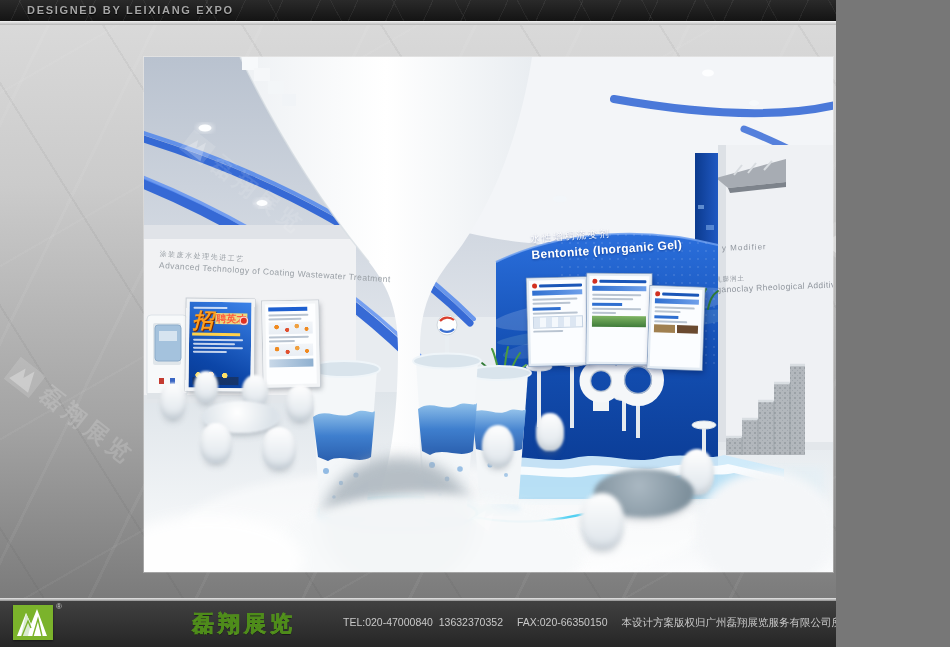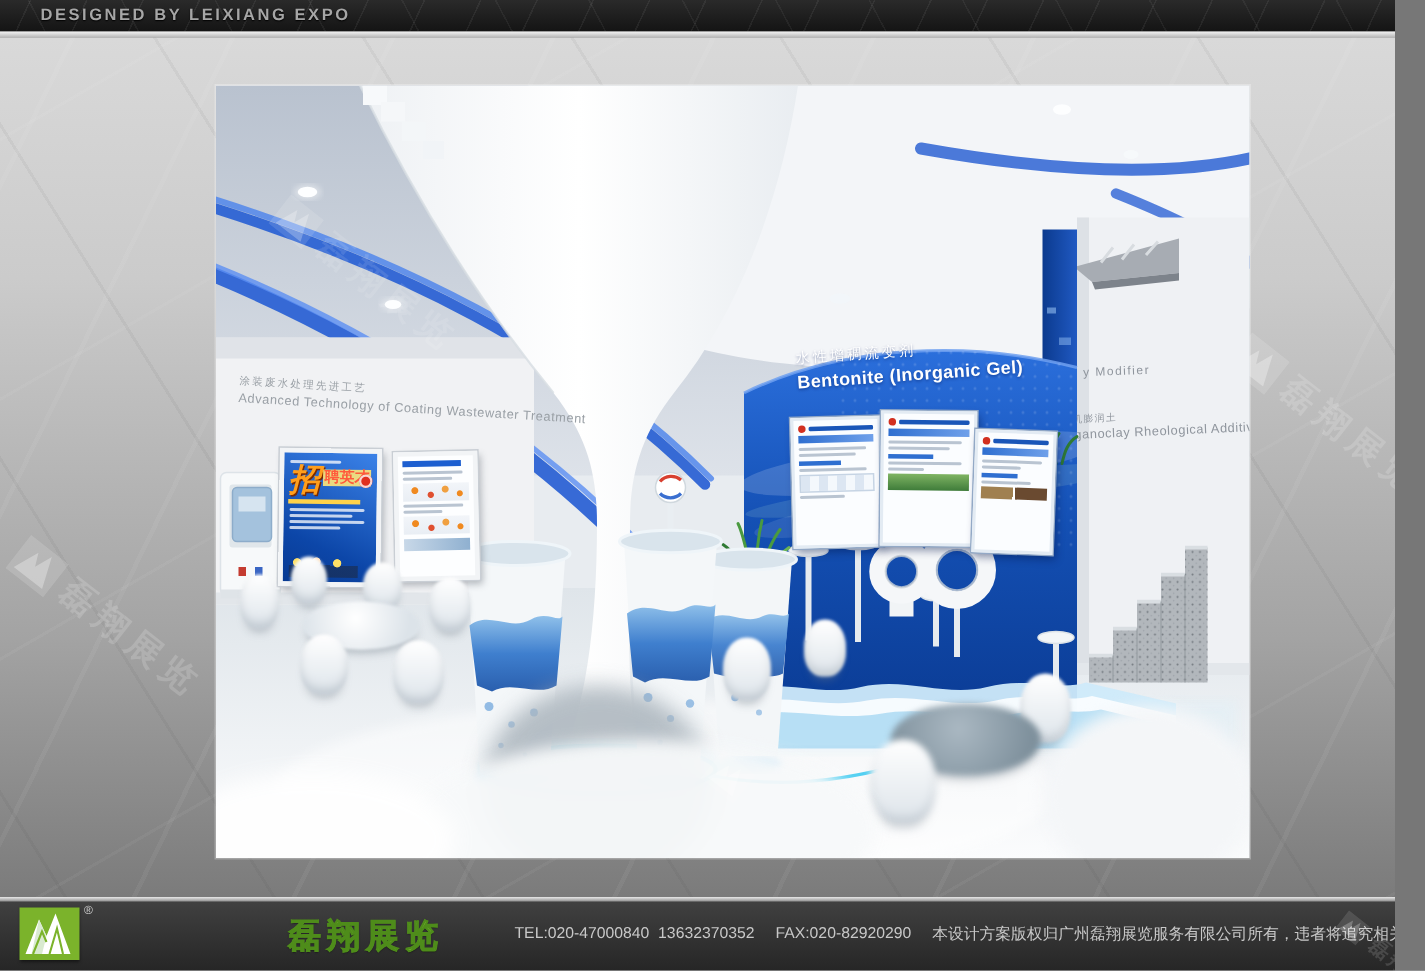--- a/index.html
+++ b/index.html
@@ -1,17 +1,17 @@
 <!DOCTYPE html>
 <html><head>
 <meta charset="utf-8">
 <style>
   html,body{margin:0;padding:0;background:#777;}
   body{width:950px;height:647px;overflow:hidden;font-family:"Liberation Sans","DejaVu Sans",sans-serif;}
-  .stage{position:relative;width:930px;height:647px;overflow:hidden;}
+  .stage{position:relative;width:836px;height:647px;overflow:hidden;}
 
   
   .topbar{position:absolute;left:0;top:0;width:950px;height:21px;
     background:
       repeating-linear-gradient(115deg,rgba(255,255,255,0) 0 18px,rgba(255,255,255,.06) 18px 19px,rgba(255,255,255,0) 19px 34px),
       repeating-linear-gradient(62deg,rgba(255,255,255,0) 0 26px,rgba(255,255,255,.05) 26px 27px,rgba(255,255,255,0) 27px 55px),
       linear-gradient(#2a2a2a,#141414);}
   .topbar-title{position:absolute;left:27px;top:4px;font-size:11px;font-weight:bold;
     letter-spacing:1.7px;color:#a6a6a6;text-shadow:0 1px 1px #000;}
   .topbar-edge{position:absolute;left:0;top:21px;width:950px;height:4px;
@@ -503,21 +503,21 @@
         <path d="M4,31 L13,8 L18,19 L24,4 L34,31 Z" fill="#ffffff"></path>
         <path d="M13,8 L18,19 L15,31 L8,31 Z" fill="#d9ead0"></path>
         <path d="M9,31 L15,16 L18,23" fill="none" stroke="#7bb32b" stroke-width="1.4"></path>
         <path d="M20,31 L25,14 L29,31" fill="none" stroke="#7bb32b" stroke-width="1.4"></path>
       </svg>
     </div>
     <span class="reg" data-interactable="false">®</span>
     <span class="brand-zh" data-interactable="false">磊翔展览</span>
     <div class="contacts" data-interactable="false">
       <span data-interactable="false">TEL:020-47000840  13632370352</span>
-      <span data-interactable="false">FAX:020-82920290</span>
+      <span data-interactable="false">FAX:020-66350150</span>
       <span data-interactable="false">本设计方案版权归广州磊翔展览服务有限公司所有，违者将追究相关法律责任。</span>
     </div>
     <div class="wm tiny" style="left:900px;top:8px;color:rgba(255,255,255,.14);" data-interactable="false">
       <svg width="18" height="16" viewBox="0 0 40 35" data-interactable="false">
         <rect x="0" y="0" width="40" height="35" fill="rgba(255,255,255,.12)"></rect>
         <path d="M5,30 L14,8 L19,19 L25,4 L35,30 Z" fill="rgba(255,255,255,.25)"></path>
       </svg>
       <span class="wm-text" data-interactable="false">磊翔展览</span>
     </div>
   </footer>

